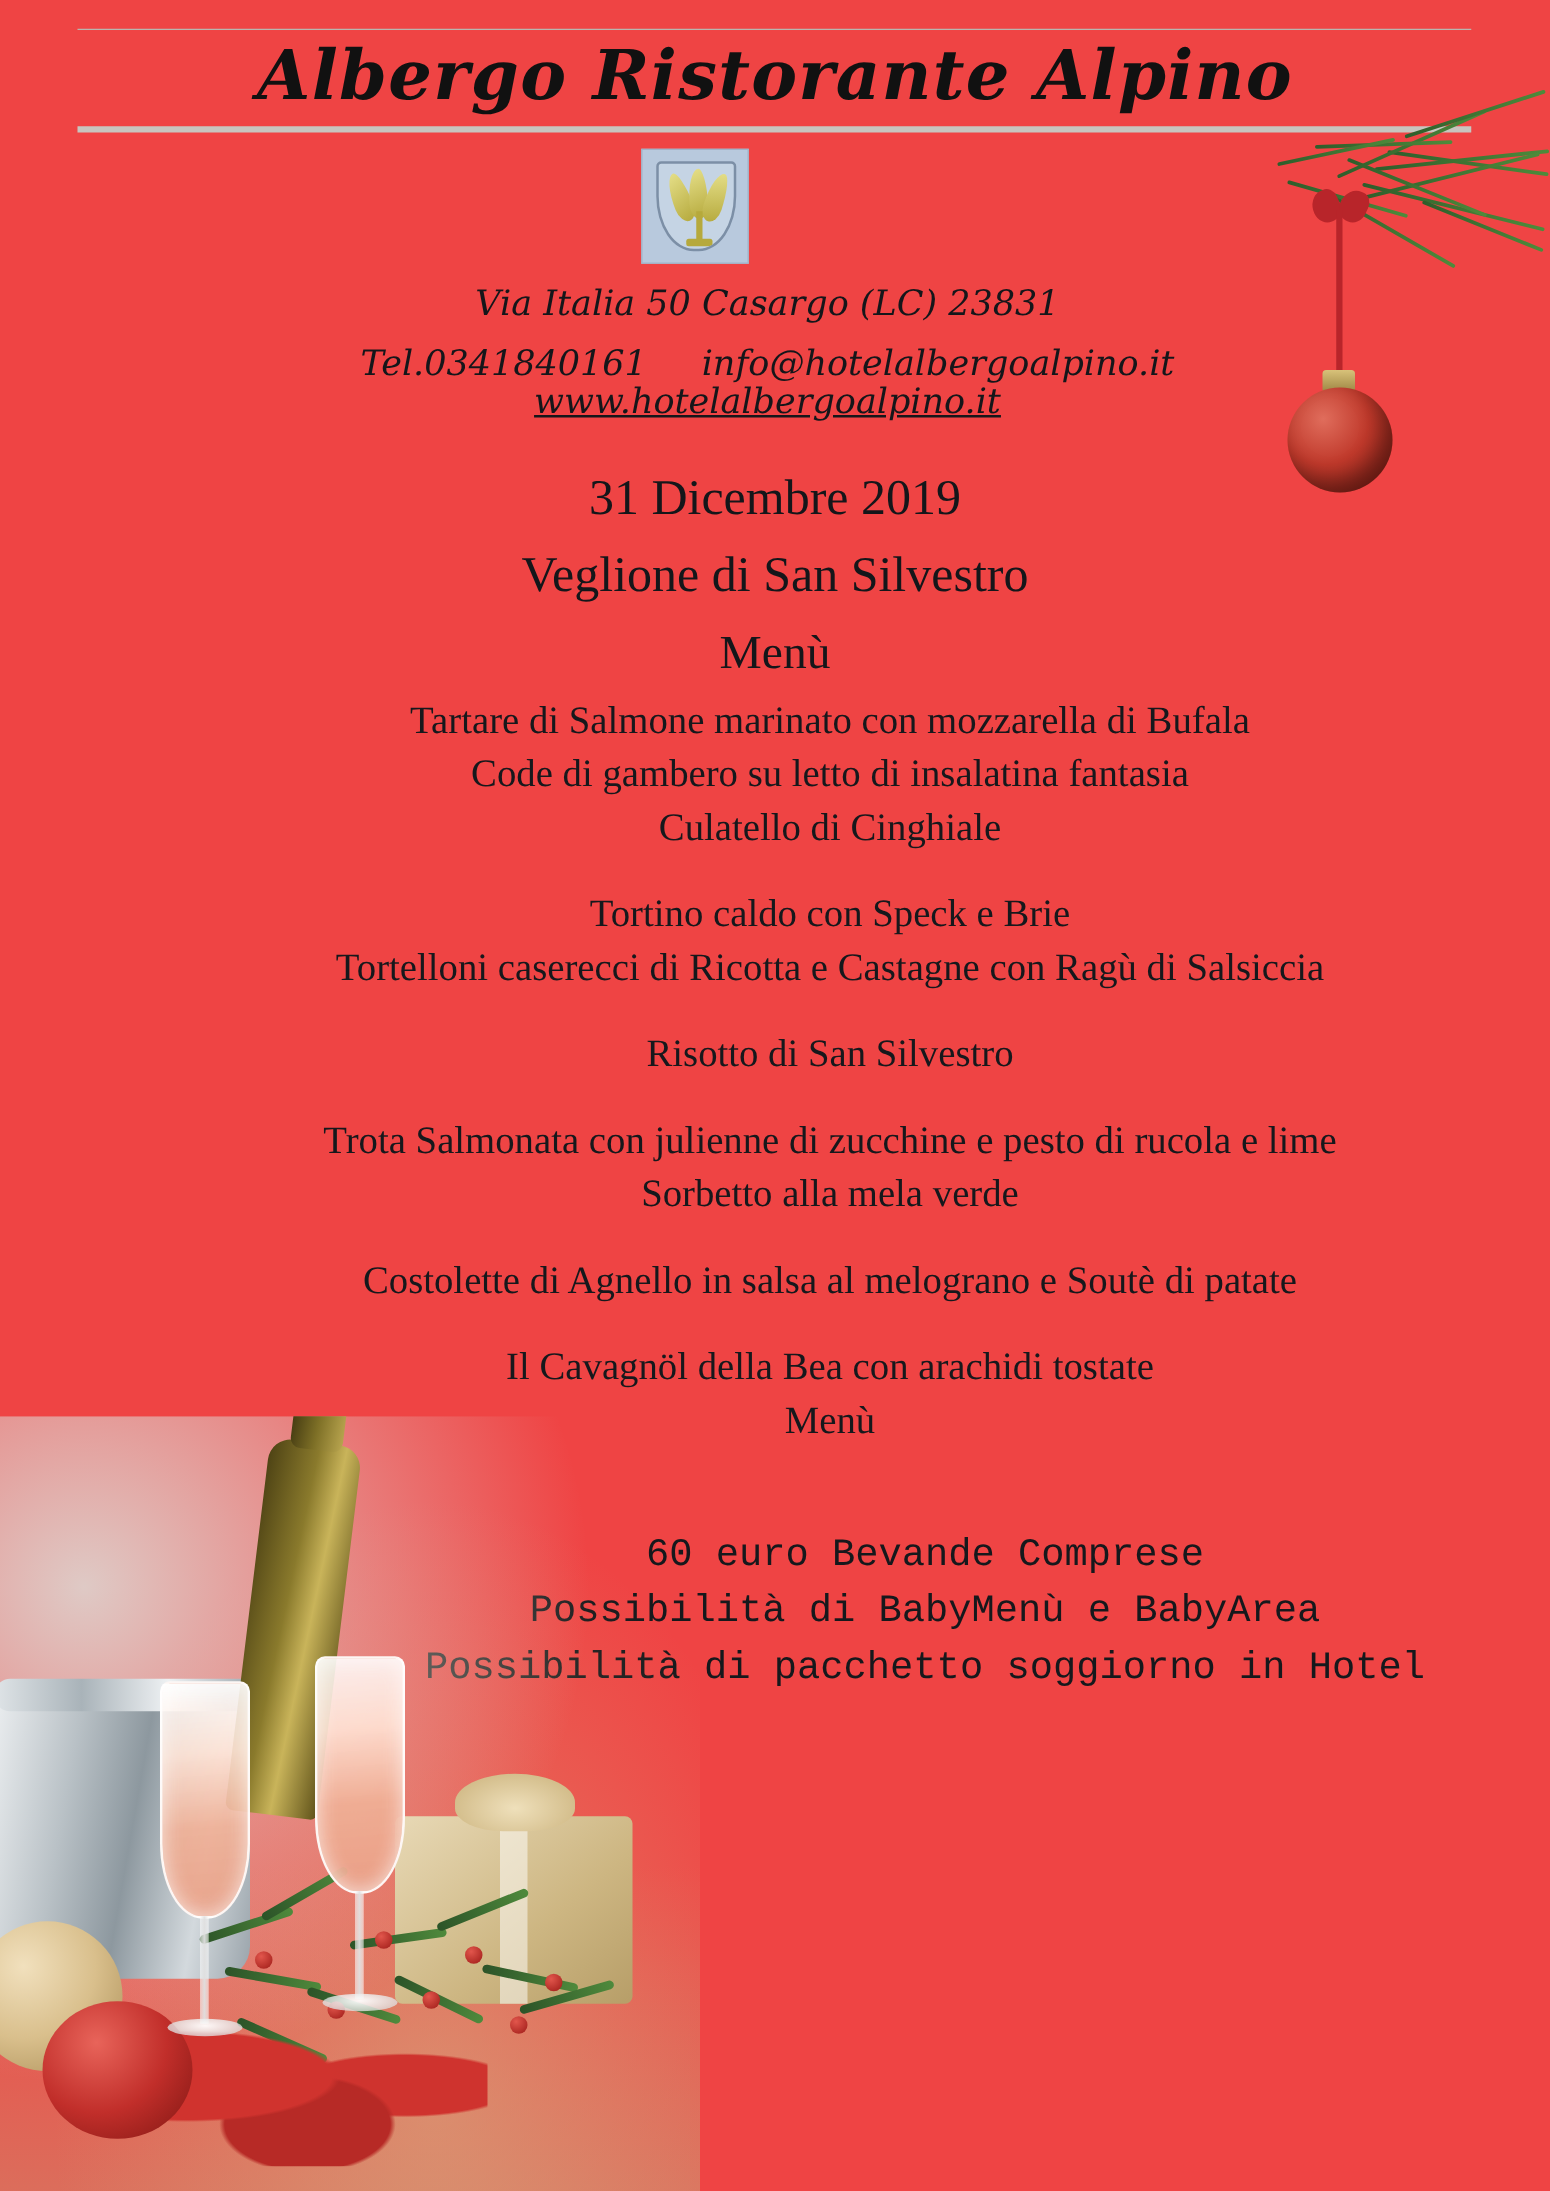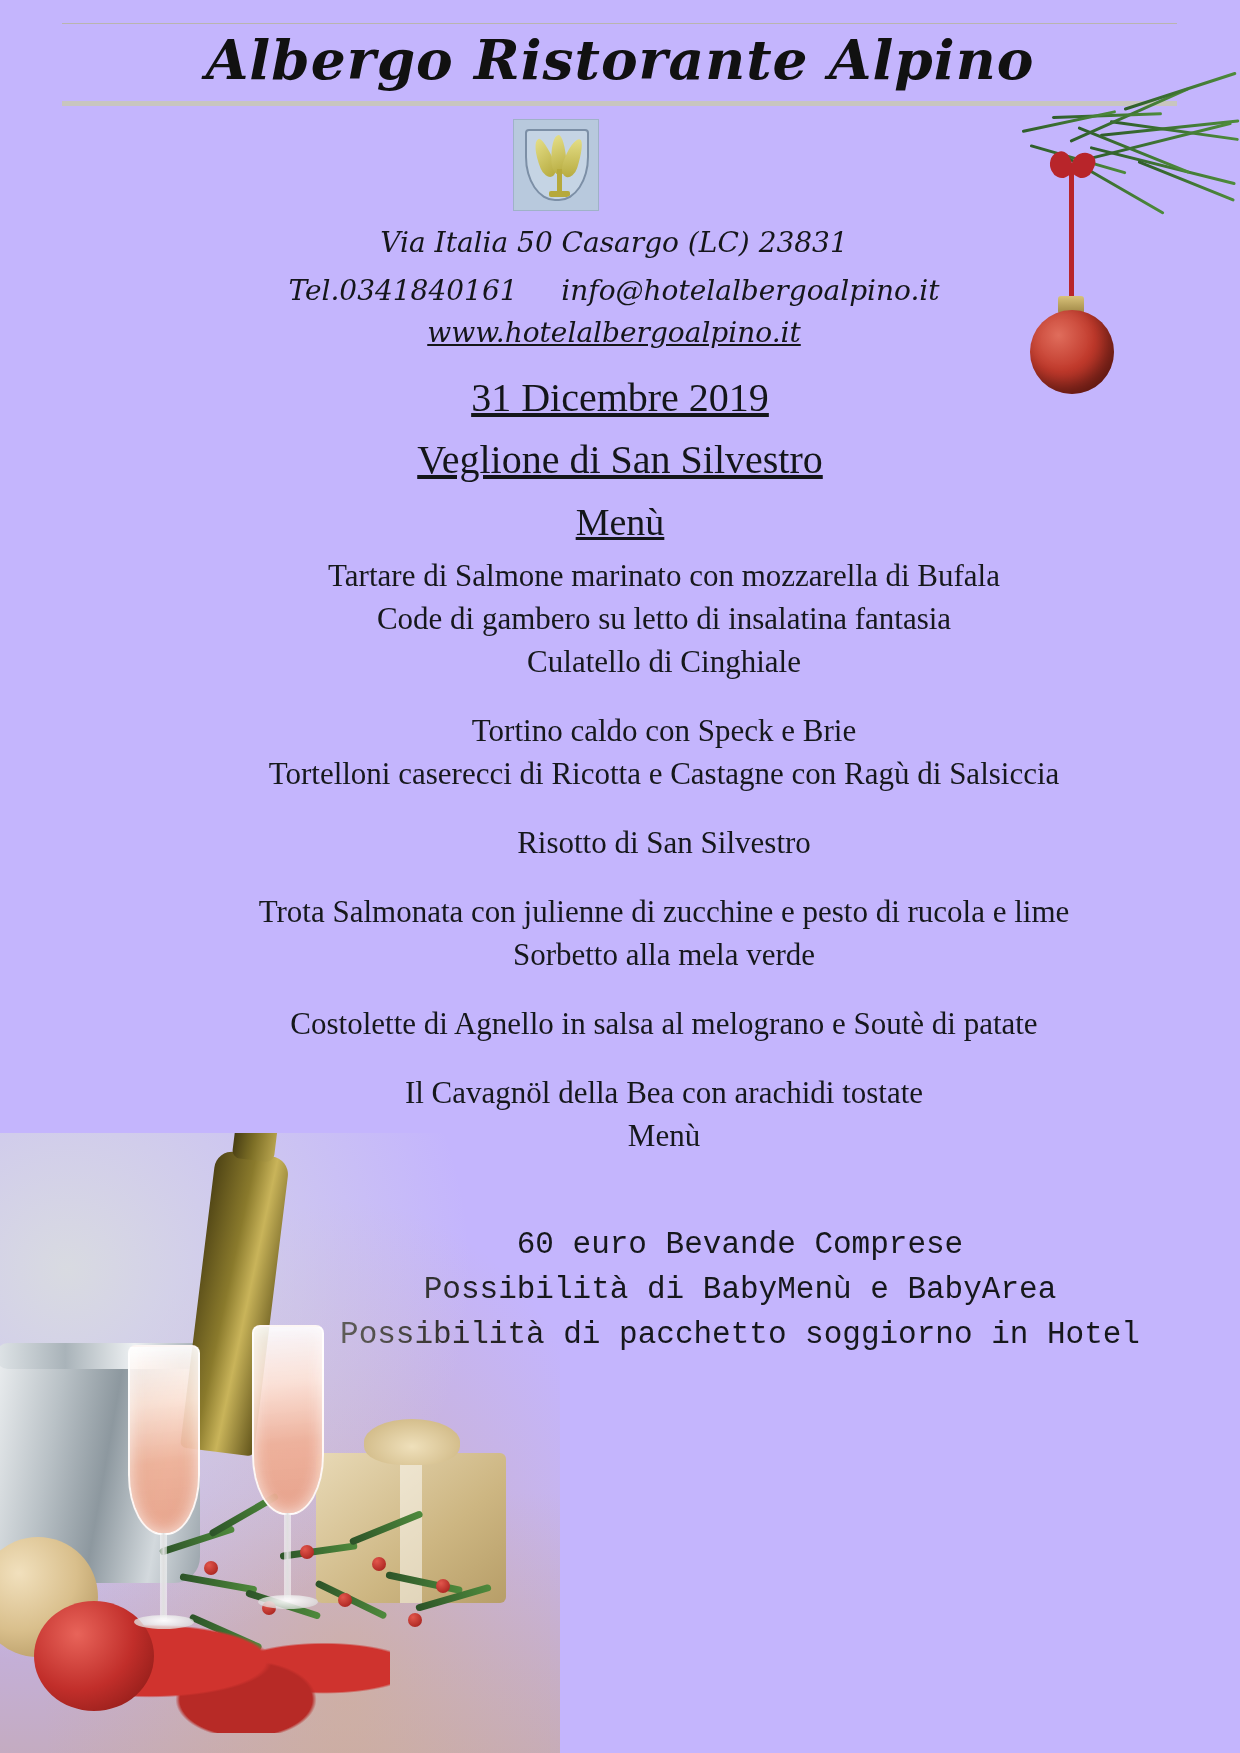--- a/index.html
+++ b/index.html
@@ -8,21 +8,21 @@
     width: 1240px; height: 1753px;
     background: #ffffff;
     font-family: "Liberation Serif", serif;
     overflow: hidden;
   }
 
   #page {
     position: relative;
     width: 1240px;
     height: 1753px;
-    background: #c4b5fd;
+    background: #ef4444;
     overflow: hidden;
   }
 
   
   .rule-top {
     position: absolute;
     left: 62px; top: 23px;
     width: 1115px; height: 1px;
     background: #b9b5ae;
   }
@@ -94,33 +94,32 @@
     width: 1228px;
     text-align: center;
     font-family: "DejaVu Serif", serif;
     font-style: italic;
     font-size: 28px;
     color: #15161a;
     white-space: nowrap;
   }
   .contact.l1 { top: 226px; }
   .contact.l2 { top: 274px; }
-  .contact.l3 { top: 316px; }
+  .contact.l3 { top: 304px; }
   .contact .sp { display: inline-block; width: 26px; }
   .contact .www { text-decoration: underline; }
 
   
   .big-line {
     position: absolute;
     left: 0; width: 1240px;
     text-align: center;
     font-family: "Liberation Serif", serif;
     color: #14161a;
     white-space: nowrap;
-    text-decoration: underline;
   }
   .date { top: 374px; font-size: 40px; }
   .event { top: 436px; font-size: 40px; }
   .menu-word { top: 500px; font-size: 38px; }
 
   
   .menu-list {
     position: absolute;
     left: 0; top: 554px;
     width: 1240px;

